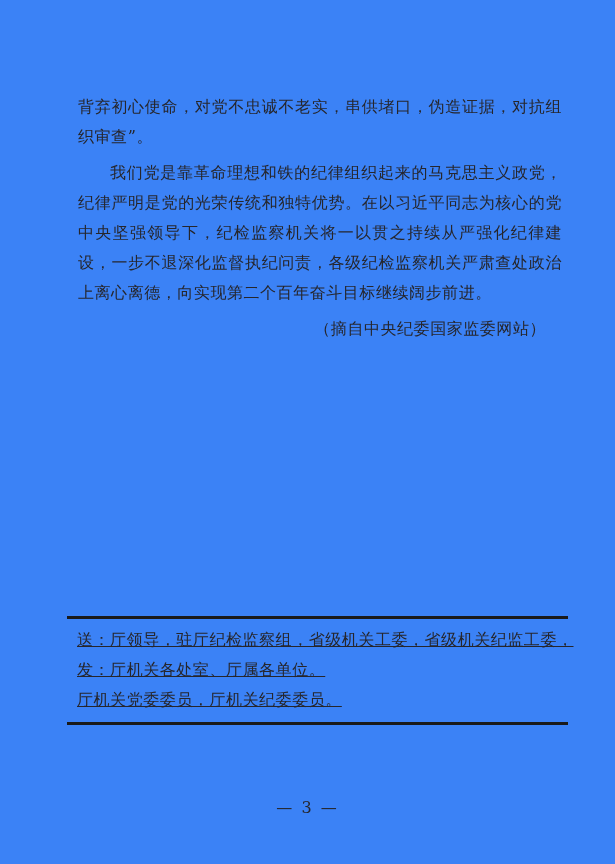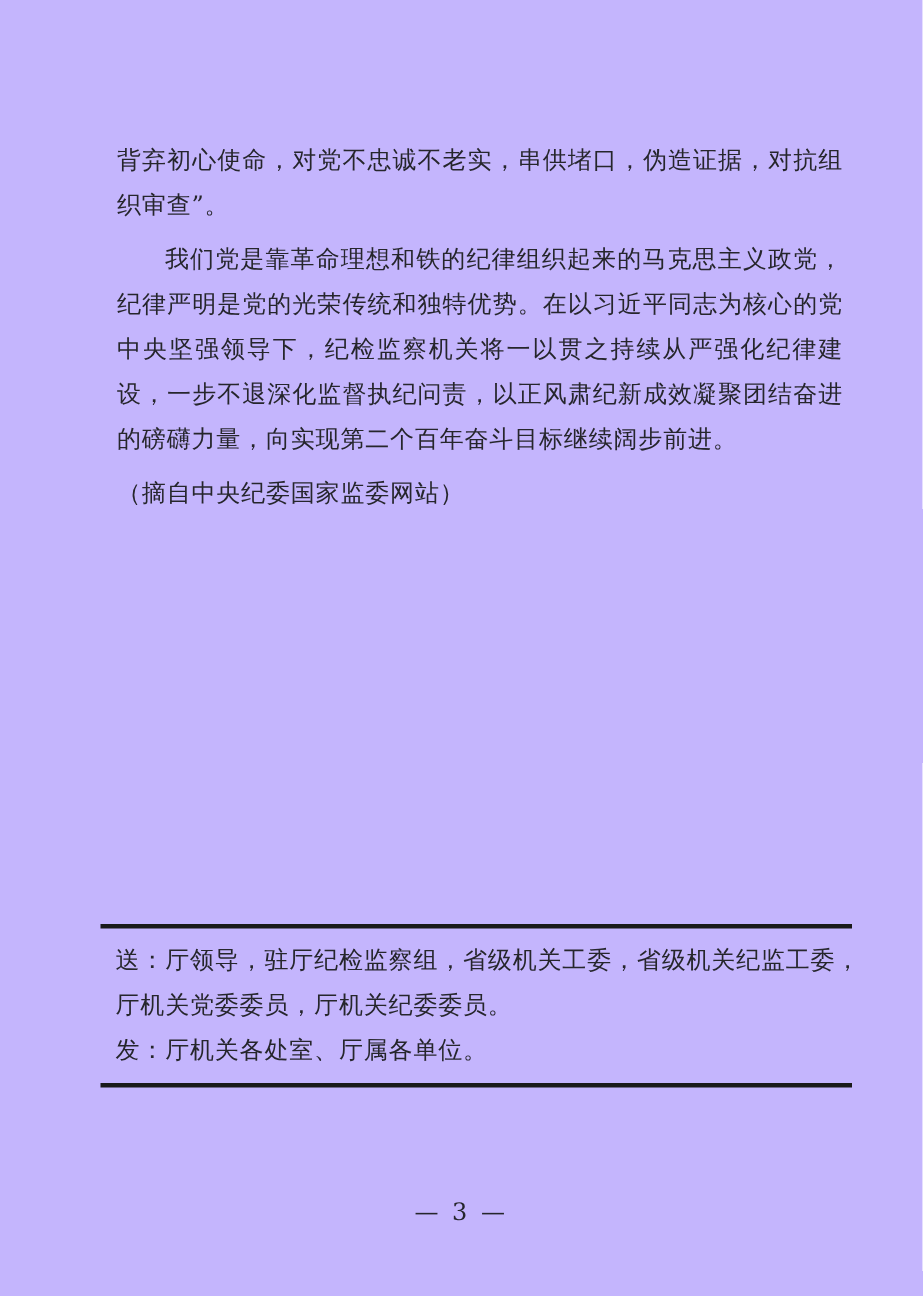--- a/index.html
+++ b/index.html
@@ -4,21 +4,21 @@
 <style>
   html, body {
     margin: 0;
     padding: 0;
     background: #ffffff;
   }
   .page {
     position: relative;
     width: 615px;
     height: 864px;
-    background: #c4b5fd;
+    background: #3b82f6;
     overflow: hidden;
     font-family: "DejaVu Serif", "Liberation Serif", serif;
     color: #26262c;
   }
   .content {
     position: absolute;
     left: 78px;
     top: 92px;
     width: 484px;
     font-size: 16px;
@@ -27,21 +27,21 @@
     text-align: justify;
     text-justify: inter-ideograph;
   }
   .content p {
     margin: 0 0 6px 0;
   }
   .content p.indent {
     text-indent: 2em;
   }
   .attribution {
-    text-align: left;
+    text-align: right;
     padding-right: 16px;
     margin-top: 0;
   }
   .distribution {
     position: absolute;
     left: 67px;
     top: 616px;
     width: 501px;
     font-size: 16px;
     line-height: 30px;
@@ -50,48 +50,49 @@
   .rule {
     width: 100%;
     height: 3px;
     background: #1a1a1a;
   }
   .dist-lines {
     padding: 6px 0 7px 10px;
   }
   .dist-line {
     white-space: nowrap;
+    text-decoration: underline;
   }
   .page-number {
     position: absolute;
     left: 0;
     top: 798px;
     width: 615px;
     text-align: center;
     font-size: 16px;
     letter-spacing: 2px;
     color: #26262c;
   }
 </style>
 </head>
 <body>
 
 <div class="page">
 
   <div class="content">
     <p>背弃初心使命，对党不忠诚不老实，串供堵口，伪造证据，对抗组织审查”。</p>
-    <p class="indent">我们党是靠革命理想和铁的纪律组织起来的马克思主义政党，纪律严明是党的光荣传统和独特优势。在以习近平同志为核心的党中央坚强领导下，纪检监察机关将一以贯之持续从严强化纪律建设，一步不退深化监督执纪问责，以正风肃纪新成效凝聚团结奋进的磅礴力量，向实现第二个百年奋斗目标继续阔步前进。</p>
+    <p class="indent">我们党是靠革命理想和铁的纪律组织起来的马克思主义政党，纪律严明是党的光荣传统和独特优势。在以习近平同志为核心的党中央坚强领导下，纪检监察机关将一以贯之持续从严强化纪律建设，一步不退深化监督执纪问责，各级纪检监察机关严肃查处政治上离心离德，向实现第二个百年奋斗目标继续阔步前进。</p>
     <p class="attribution">（摘自中央纪委国家监委网站）</p>
   </div>
 
   <div class="distribution">
     <div class="rule"></div>
     <div class="dist-lines">
       <div class="dist-line">送：厅领导，驻厅纪检监察组，省级机关工委，省级机关纪监工委，</div>
+      <div class="dist-line">发：厅机关各处室、厅属各单位。</div>
       <div class="dist-line">厅机关党委委员，厅机关纪委委员。</div>
-      <div class="dist-line">发：厅机关各处室、厅属各单位。</div>
     </div>
     <div class="rule"></div>
   </div>
 
   <div class="page-number">— 3 —</div>
 
 </div>
 
 </body></html>

